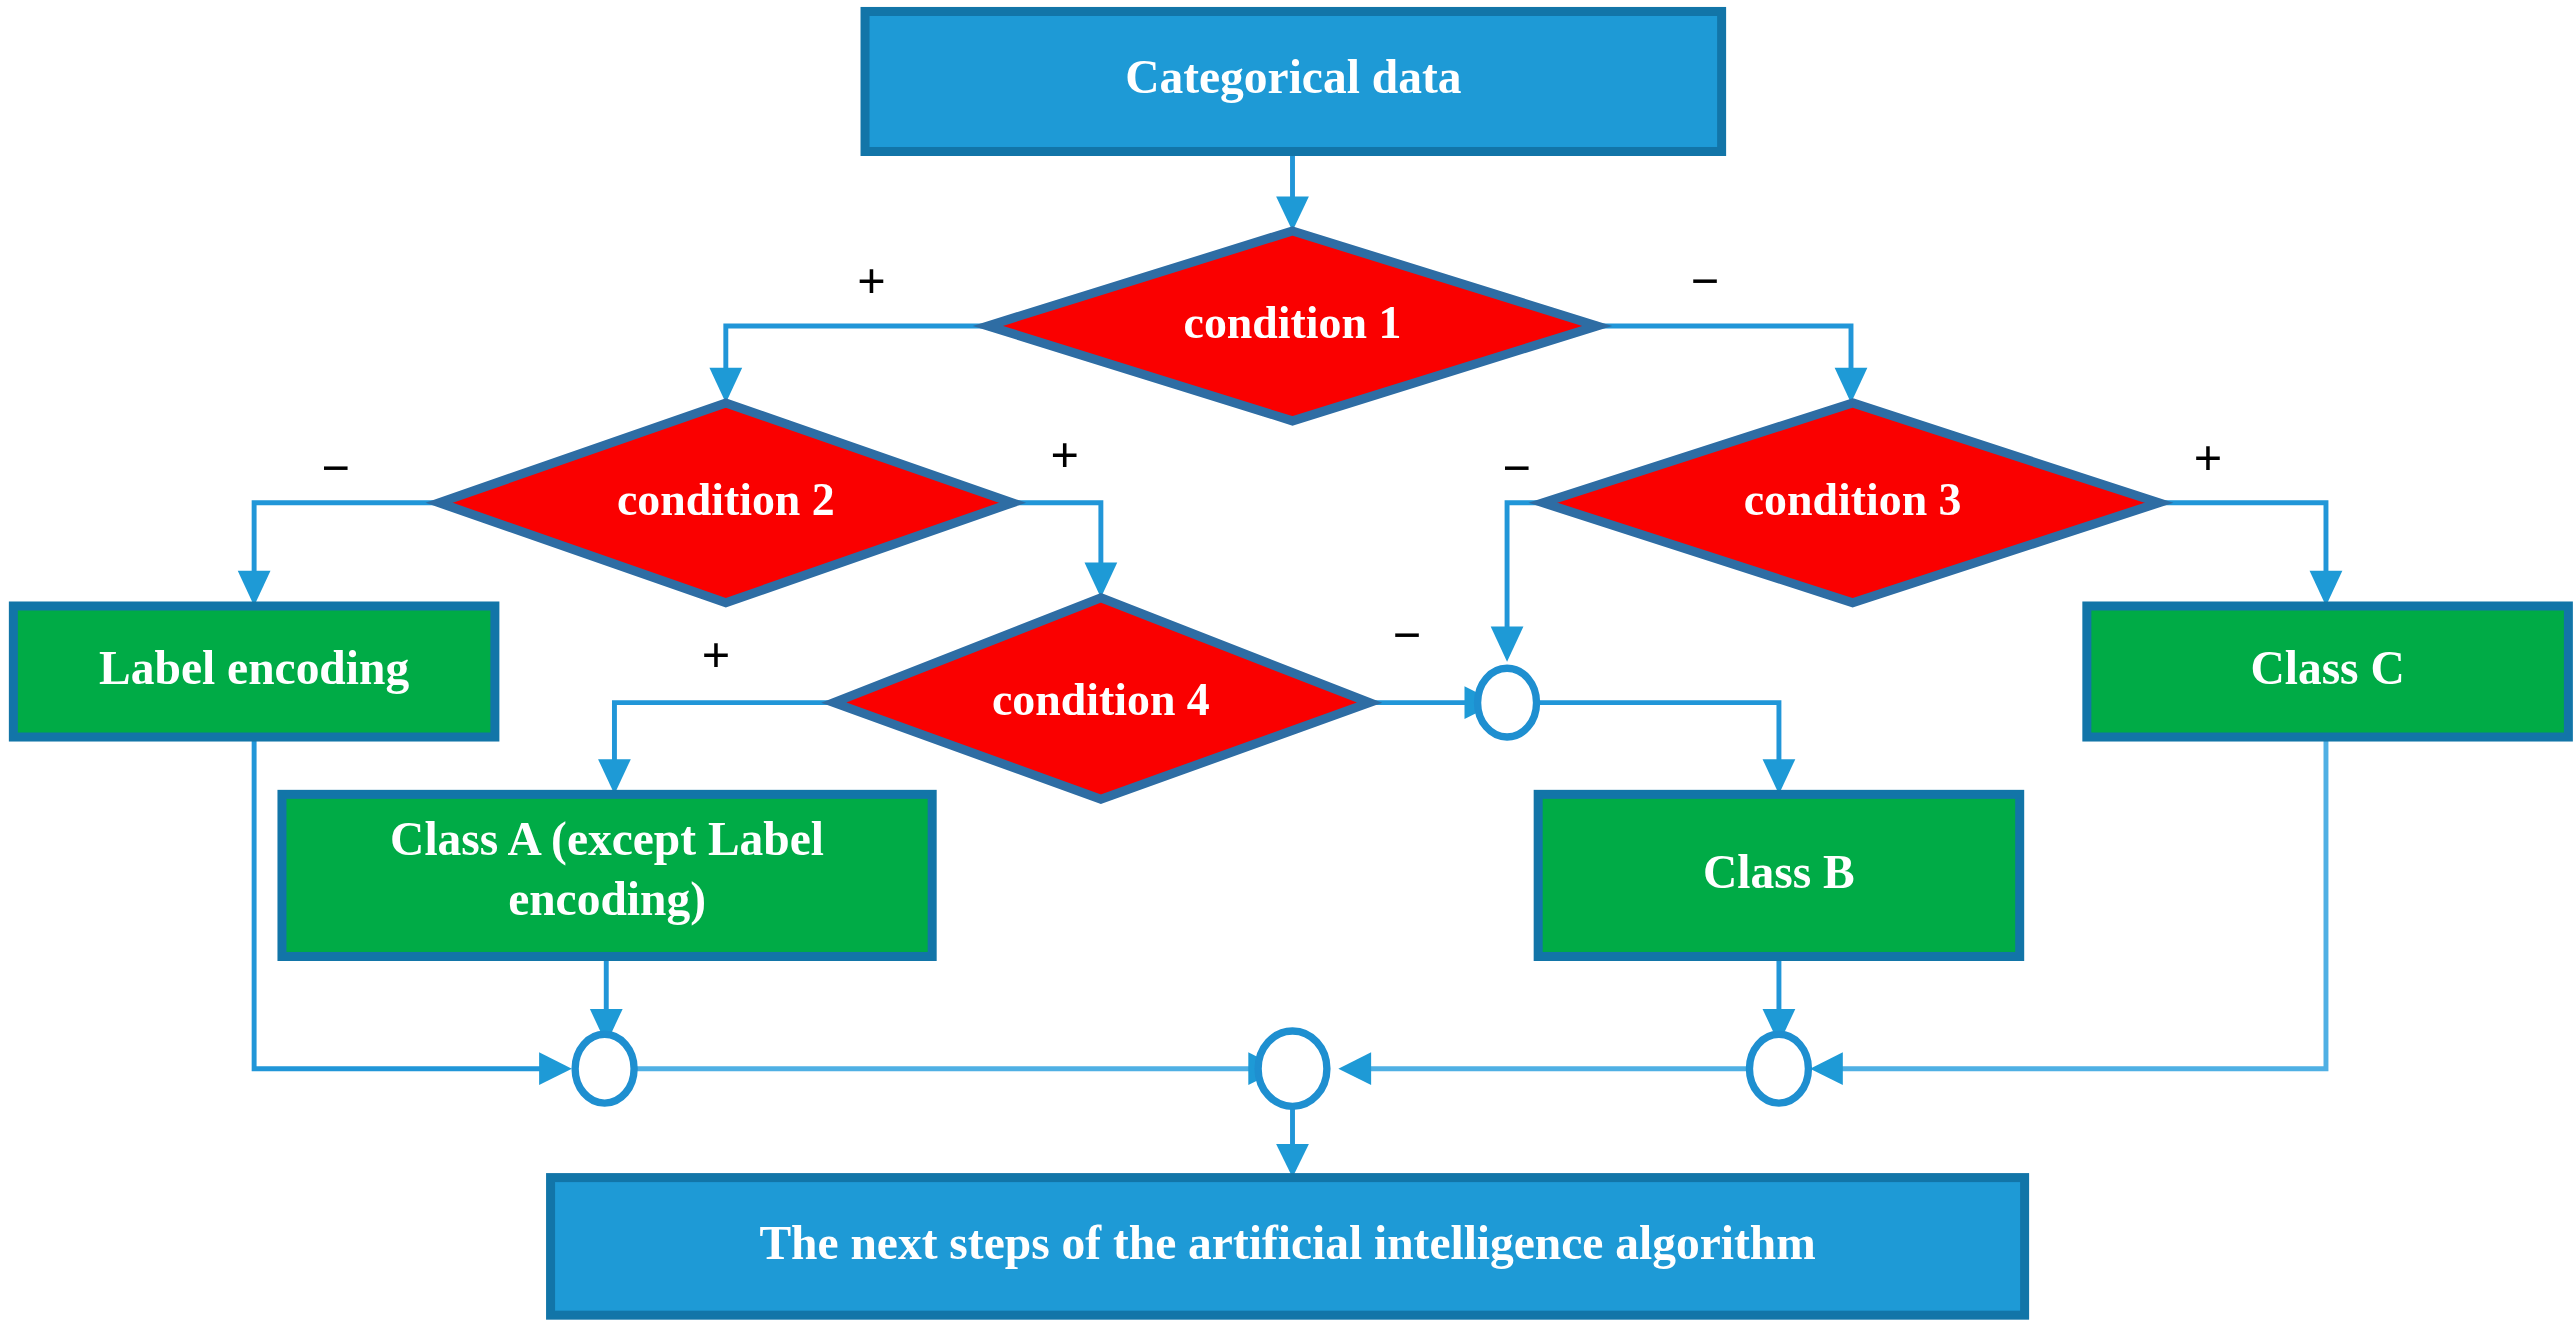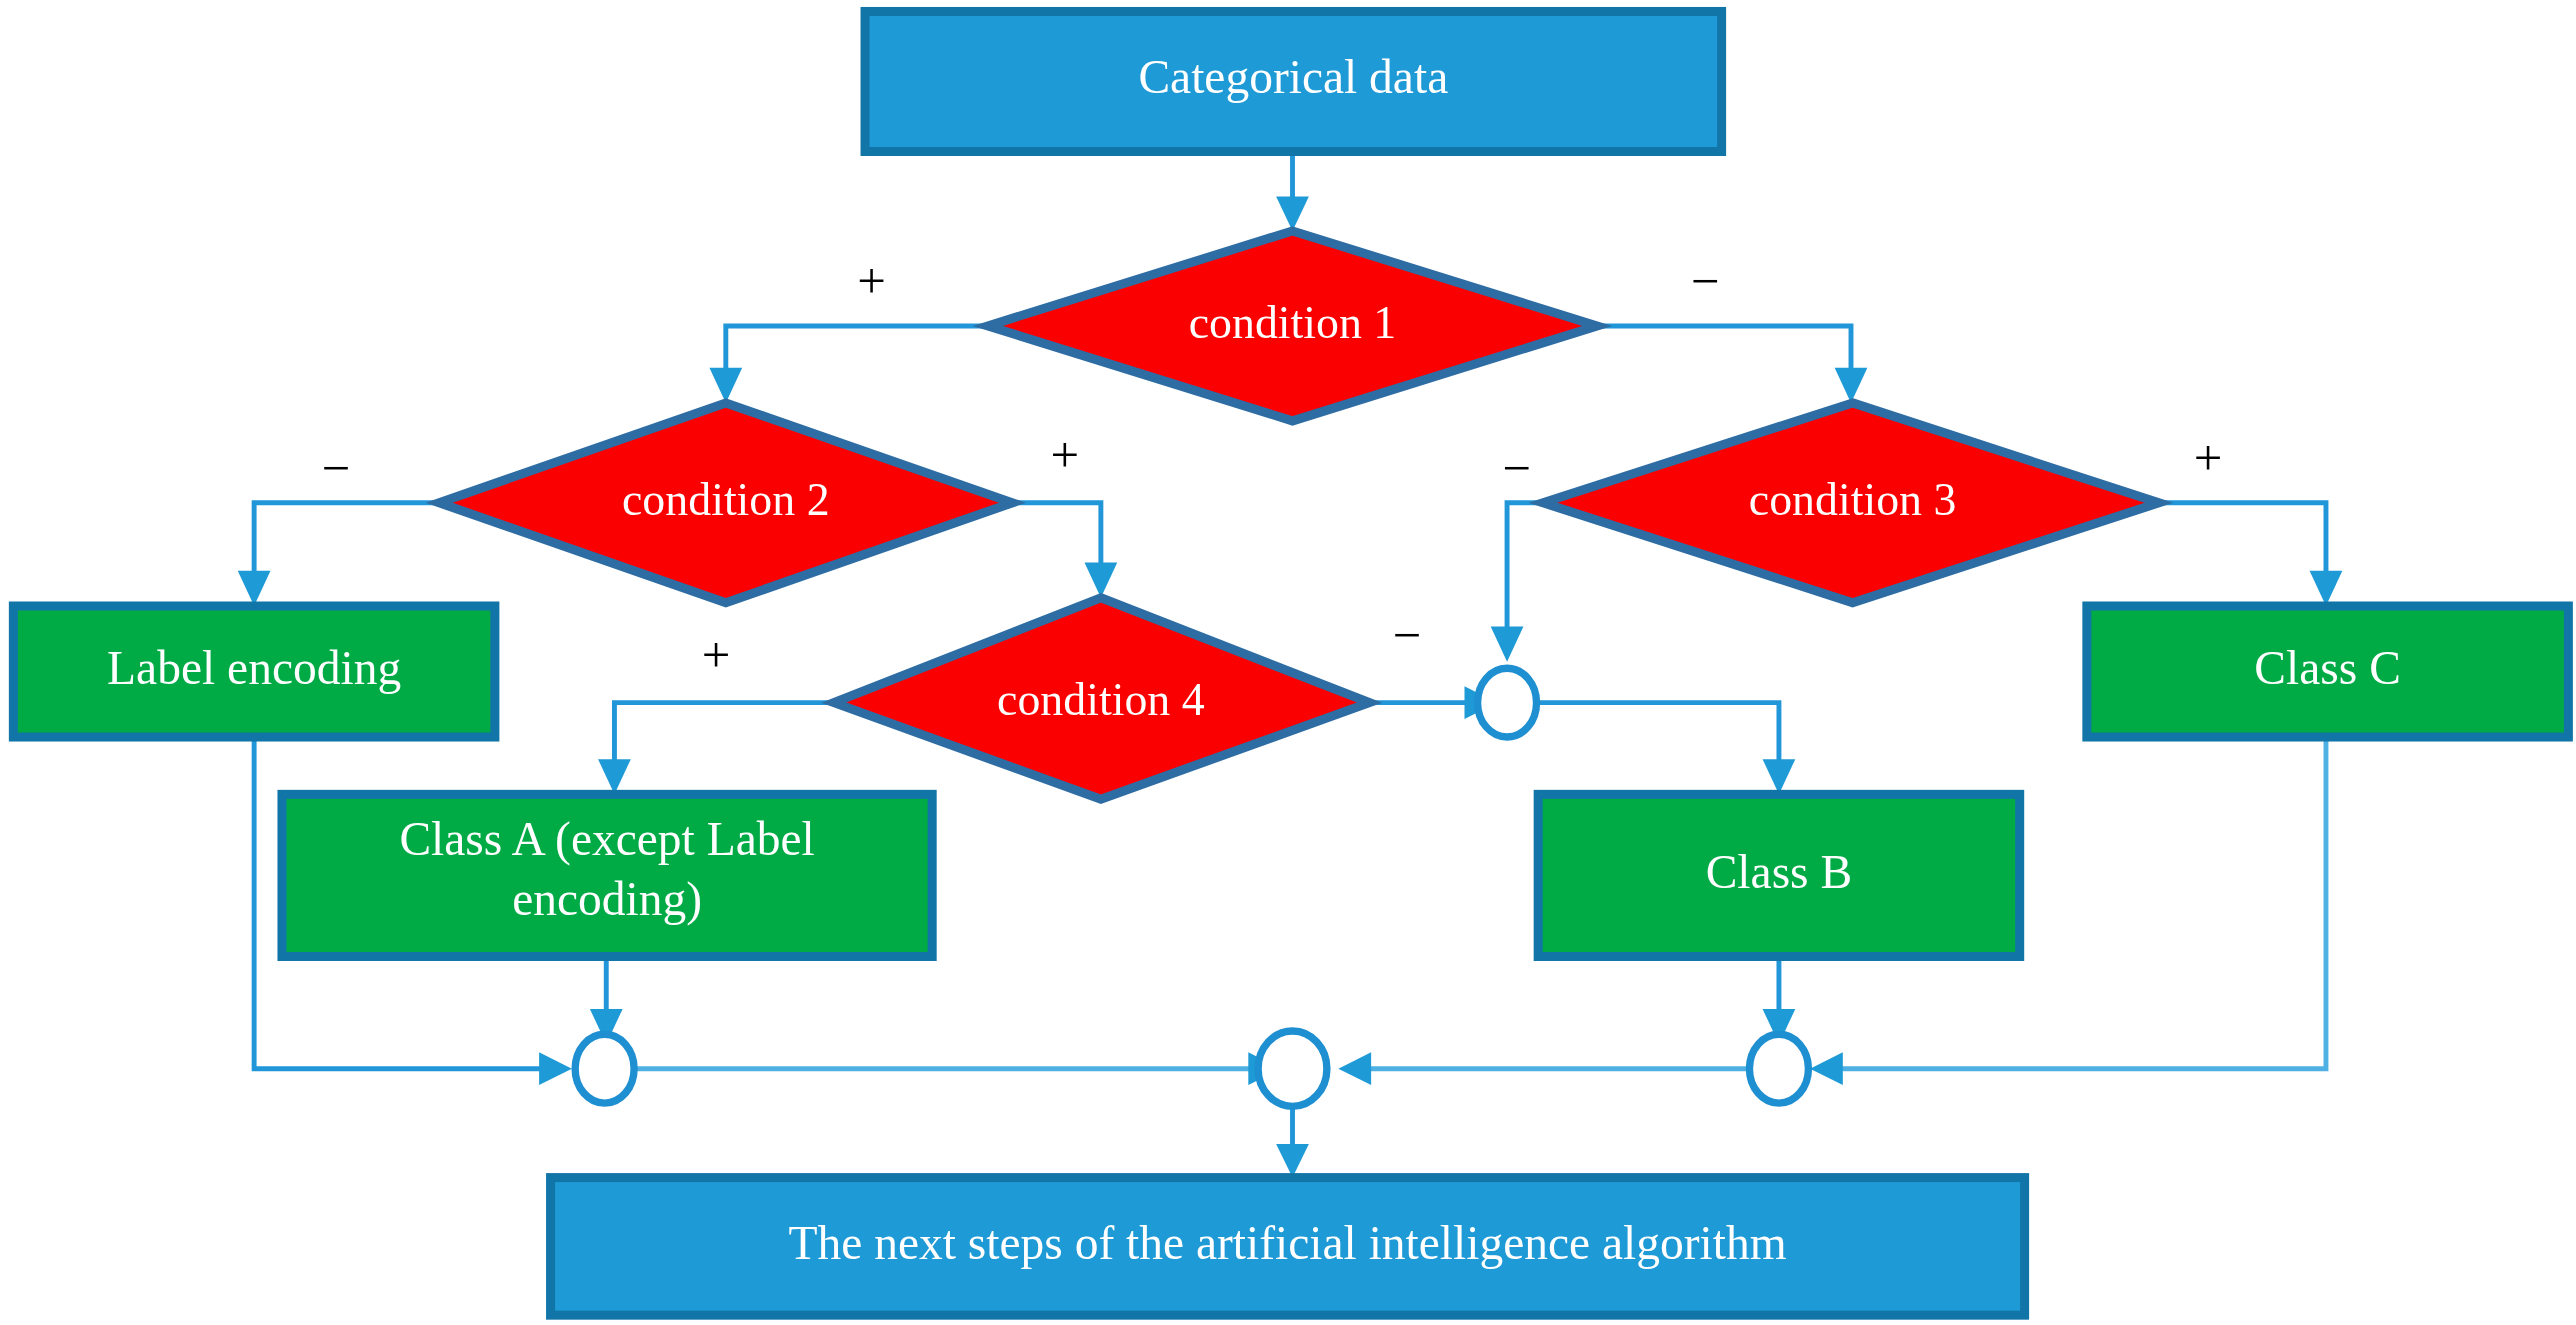--- a/index.html
+++ b/index.html
@@ -10,20 +10,21 @@
   body {
     width: 2576px;
     height: 1325px;
     font-family: "Liberation Serif", "DejaVu Serif", serif;
     overflow: hidden;
   }
   #flowchart-root {
     position: relative;
     width: 2576px;
     height: 1308px;
+    font-weight: bold;
   }
   svg#flow-svg {
     display: block;
     width: 2576px;
     height: 1325px;
   }
   .node-label {
     fill: #ffffff;
     font-family: "Liberation Serif", "DejaVu Serif", serif;
     text-anchor: middle;

